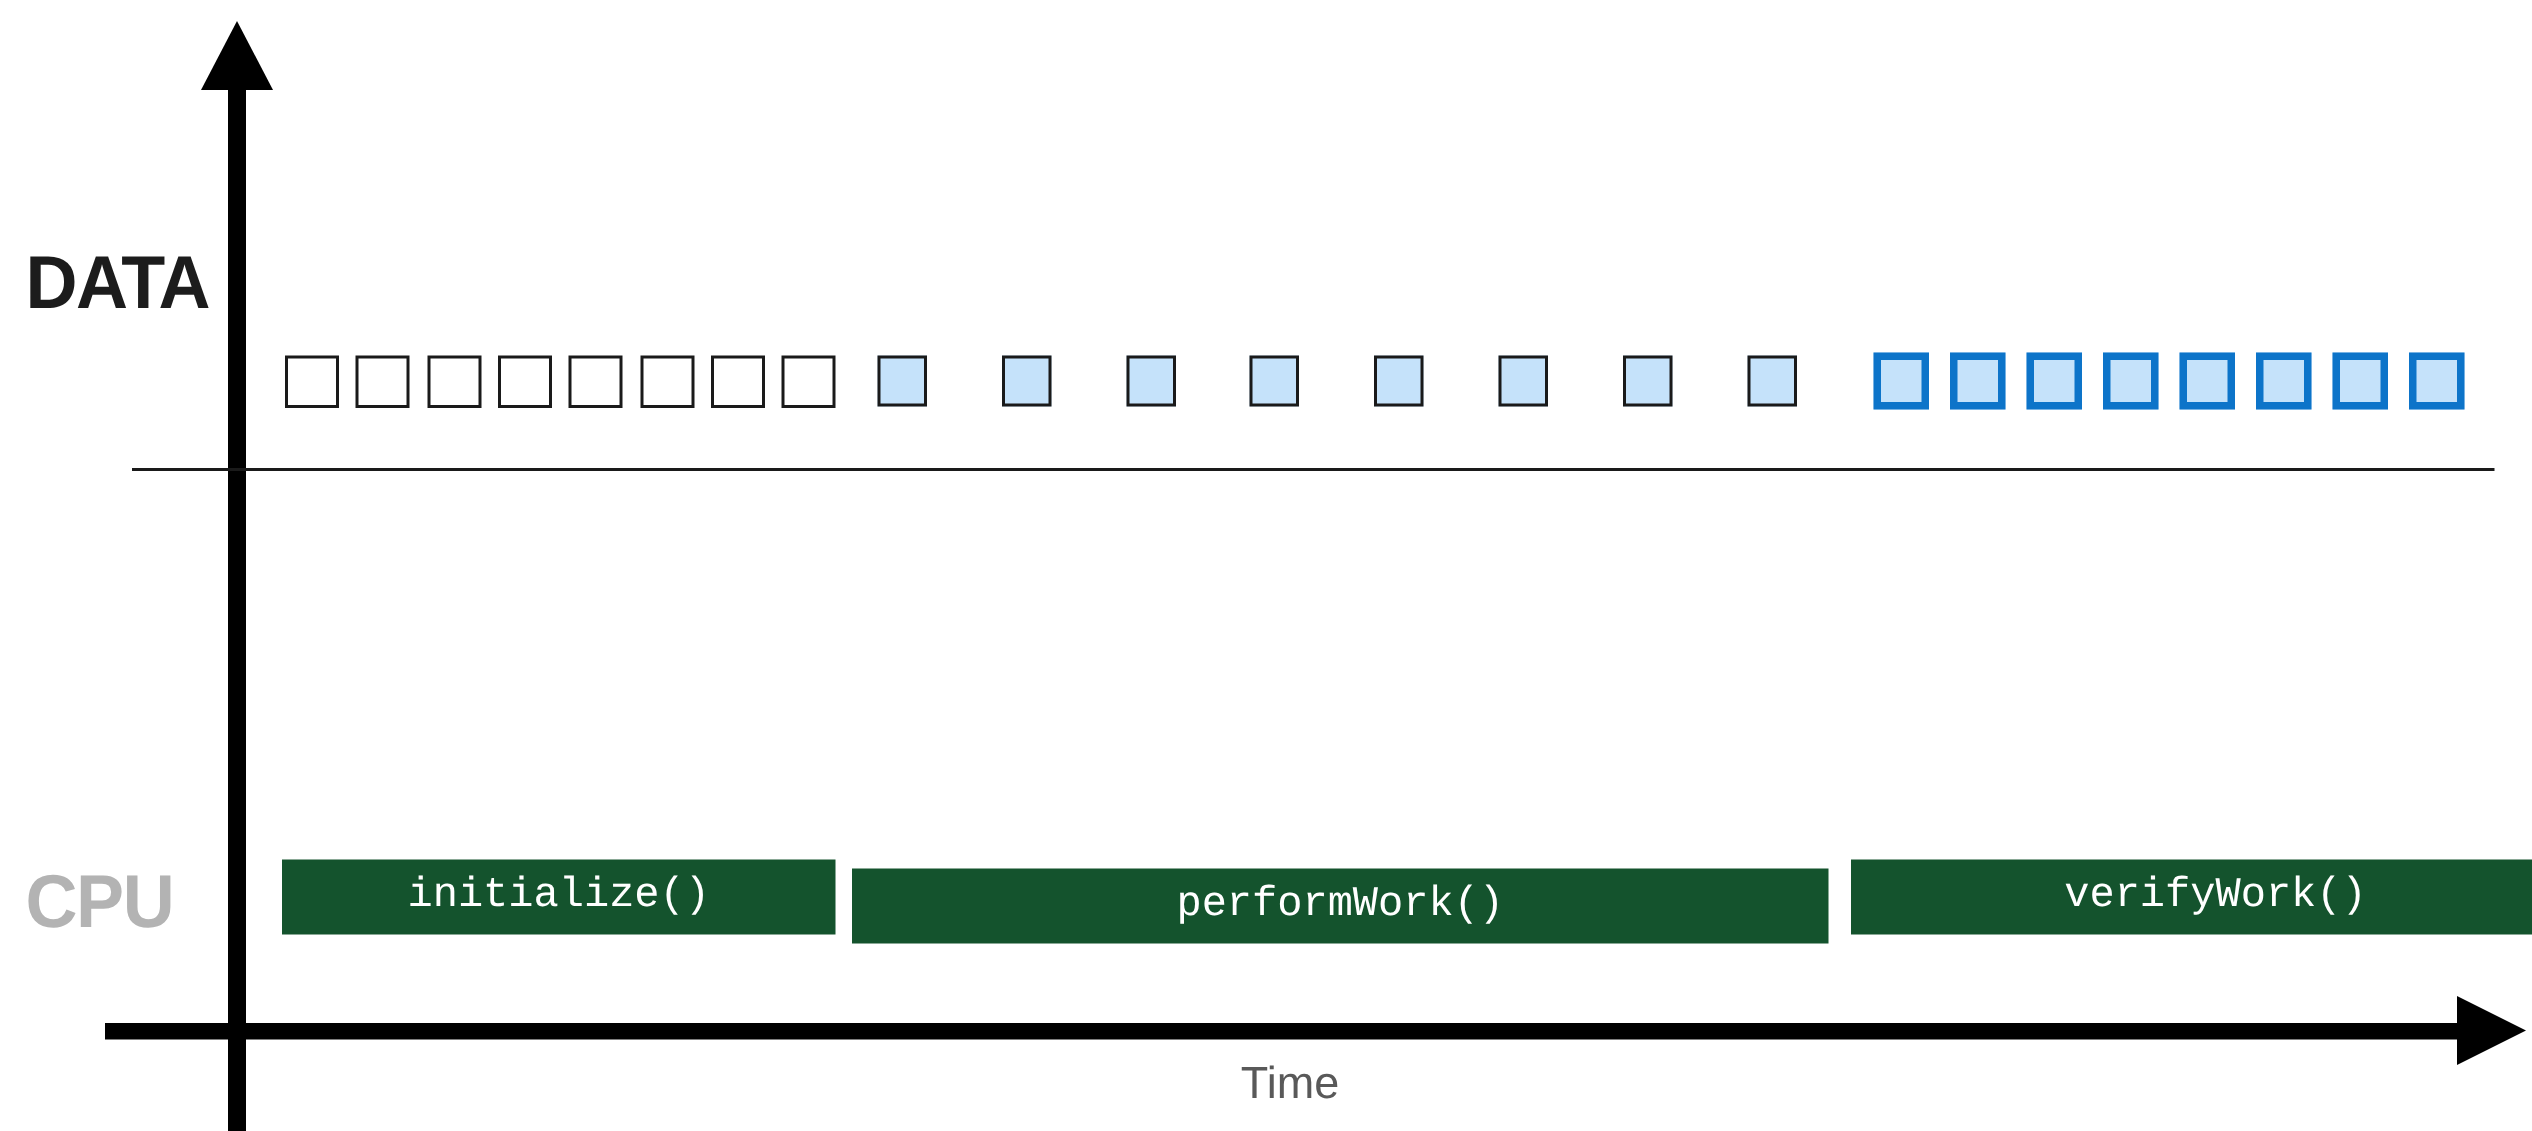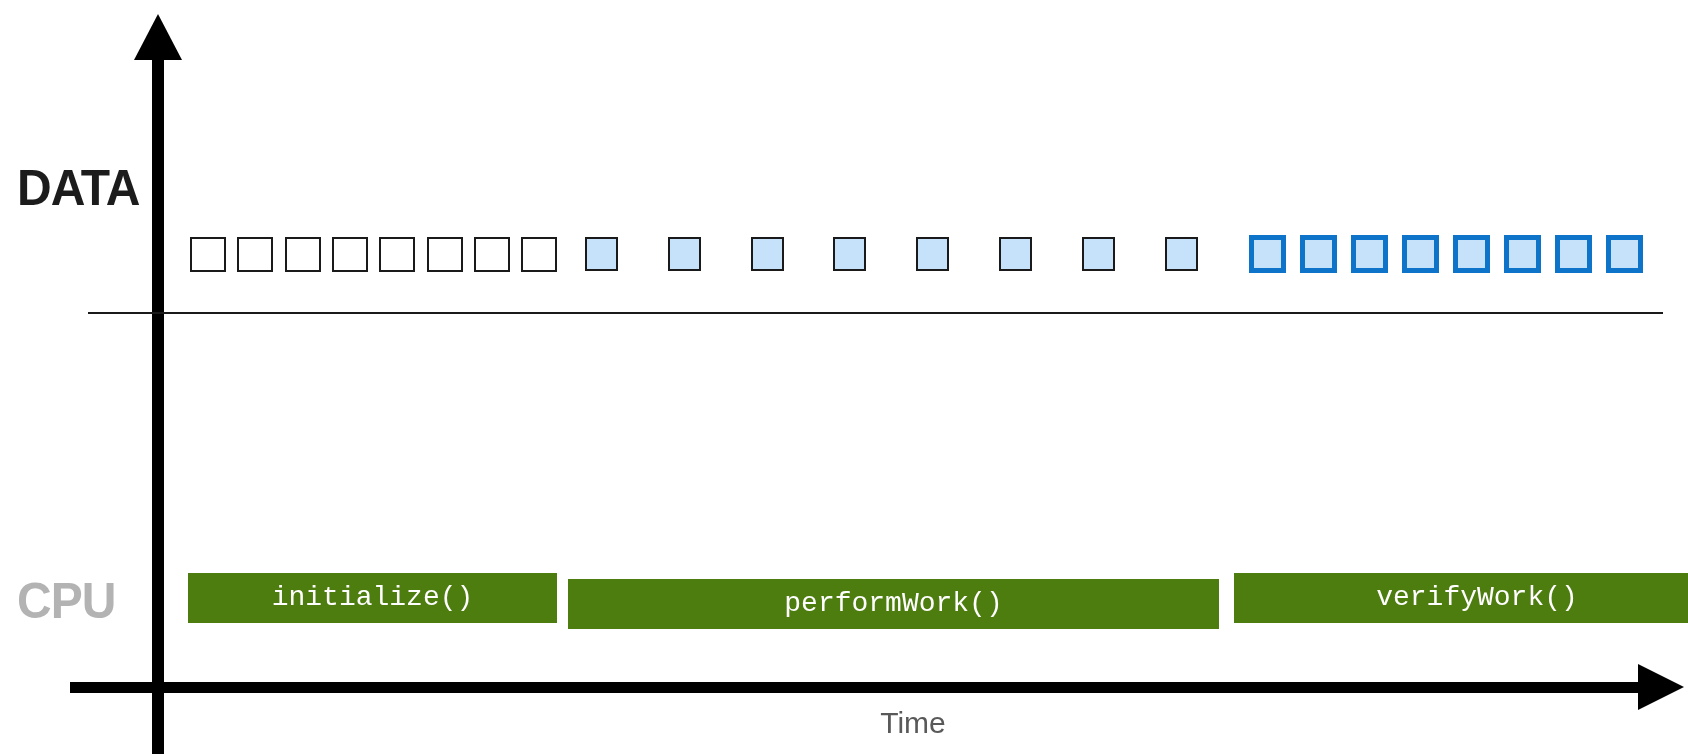--- a/index.html
+++ b/index.html
@@ -77,38 +77,38 @@
     top: 163px;
     color: #1c1c1c;
   }
   .label-cpu {
     left: 17px;
     top: 576px;
     color: #b3b3b3;
   }
   .label-time {
     position: absolute;
-    left: 853px;
+    left: 800px;
     top: 706px;
     width: 120px;
     text-align: center;
     font-size: 30px;
     color: #595959;
   }
 
   
   .sq {
     position: absolute;
     box-sizing: border-box;
   }
 
   
   .cpu-bar {
     position: absolute;
-    background: #4d7c0f;
+    background: #14532d;
     color: #ffffff;
     font-family: "Liberation Mono", monospace;
     font-size: 28px;
     text-align: center;
     line-height: 50px;
     white-space: nowrap;
   }
 </style>
 </head>
 <body>

